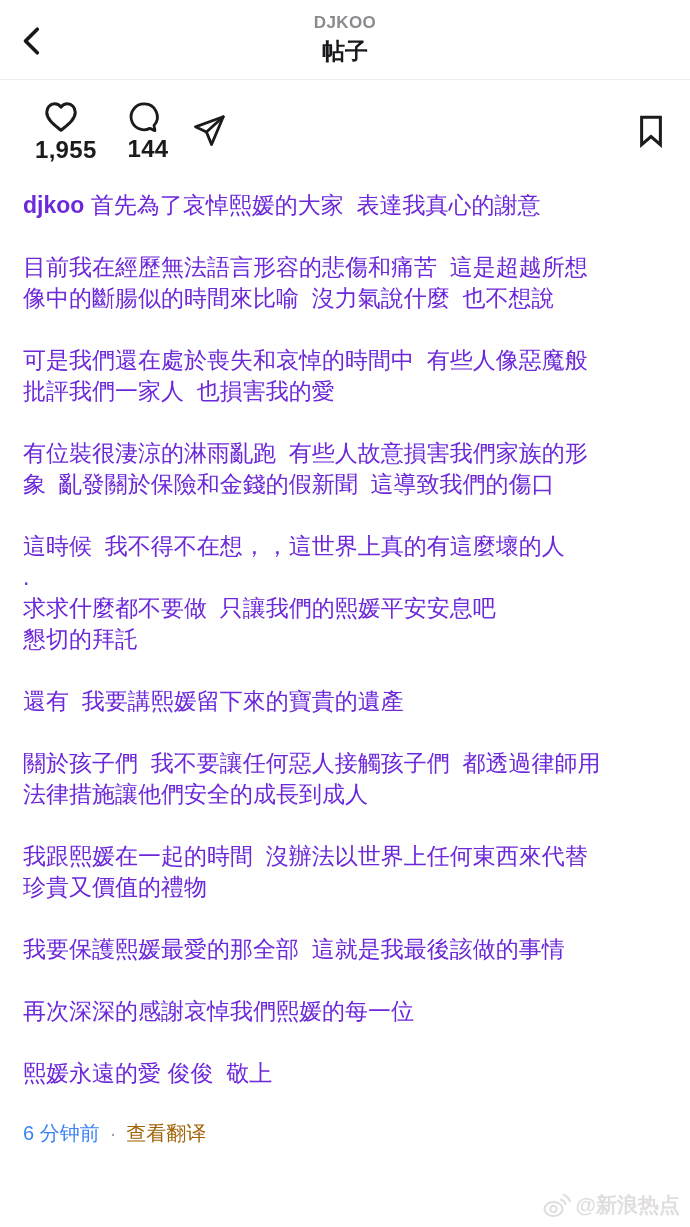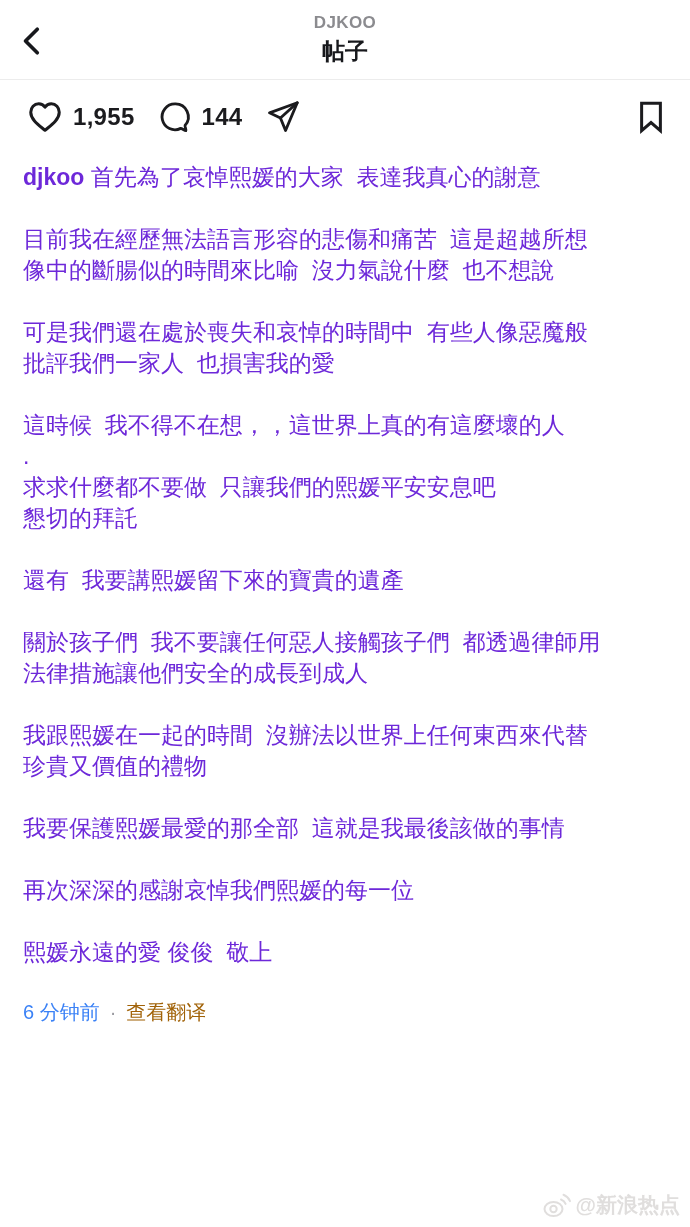--- a/index.html
+++ b/index.html
@@ -21,21 +21,21 @@
   .header-user {
     font-size:17px; font-weight:600; color:#8b8b8f; letter-spacing:.4px;
   }
   .header-title {
     font-size:23px; font-weight:700; color:#17181c; margin-top:3px;
   }
   
   .actions {
     display:flex; align-items:center; padding:18px 24px 10px 26px;
   }
-  .action-group { display:flex; align-items:center; margin-right:22px; }
+  .action-group { display:flex; align-items:center; margin-right:22px;flex-direction:column; }
   .action-group svg { display:block; }
   .count {
     font-size:24px; font-weight:600; color:#1b1b1e; margin-left:9px;
     letter-spacing:.3px;
   }
   .spacer { flex:1; }
   .icon-btn { cursor:pointer; display:flex; align-items:center; }
   
   .caption {
     padding:16px 23px 0 23px;
@@ -108,20 +108,22 @@
     </svg>
   </span>
 </div>
 
 <div class="caption">
     <p><span class="lead">djkoo </span>首先為了哀悼熙媛的大家  表達我真心的謝意</p>
     <p>目前我在經歷無法語言形容的悲傷和痛苦  這是超越所想
 像中的斷腸似的時間來比喻  沒力氣說什麼  也不想說</p>
     <p>可是我們還在處於喪失和哀悼的時間中  有些人像惡魔般
 批評我們一家人  也損害我的愛</p>
+    <p>有位裝很淒涼的淋雨亂跑  有些人故意損害我們家族的形
+象  亂發關於保險和金錢的假新聞  這導致我們的傷口</p>
     <p>這時候  我不得不在想，，這世界上真的有這麼壞的人
 .
 求求什麼都不要做  只讓我們的熙媛平安安息吧
 懇切的拜託</p>
     <p>還有  我要講熙媛留下來的寶貴的遺產</p>
     <p>關於孩子們  我不要讓任何惡人接觸孩子們  都透過律師用
 法律措施讓他們安全的成長到成人</p>
     <p>我跟熙媛在一起的時間  沒辦法以世界上任何東西來代替
 珍貴又價值的禮物</p>
     <p>我要保護熙媛最愛的那全部  這就是我最後該做的事情</p>

